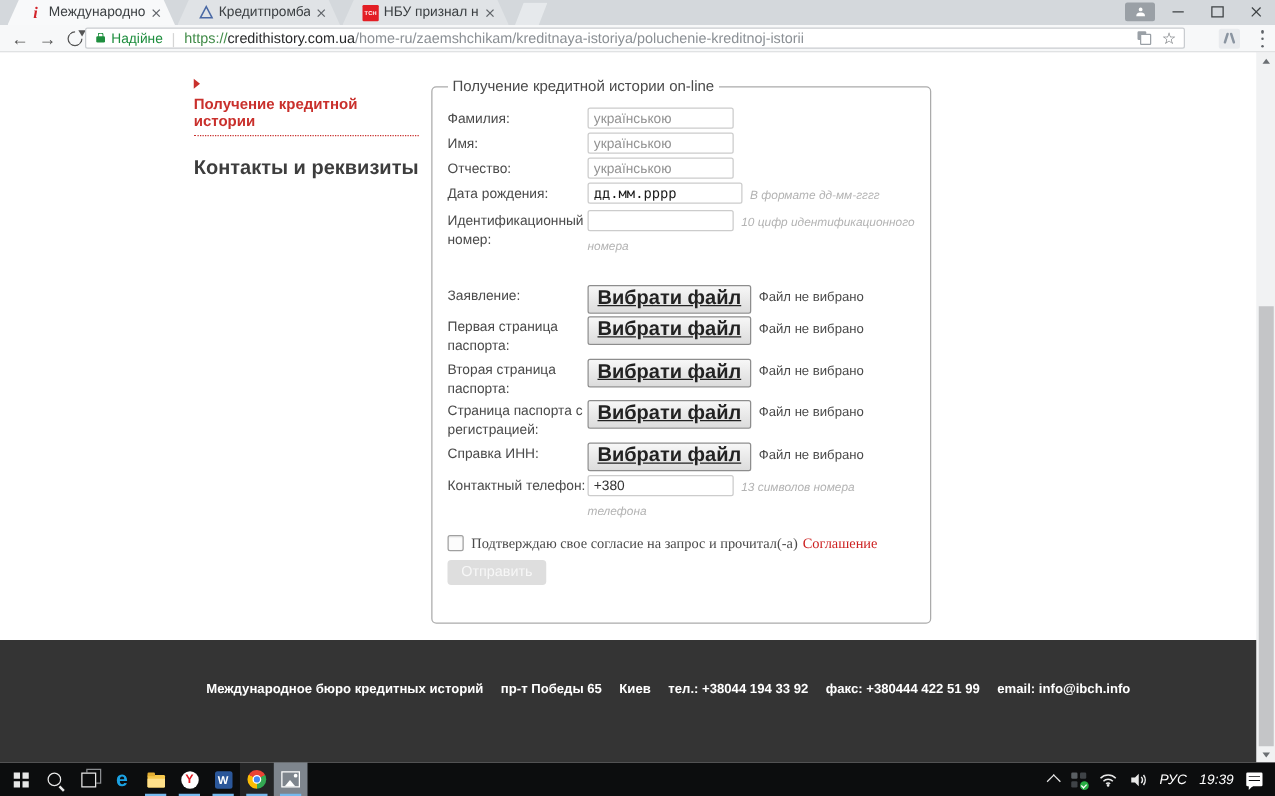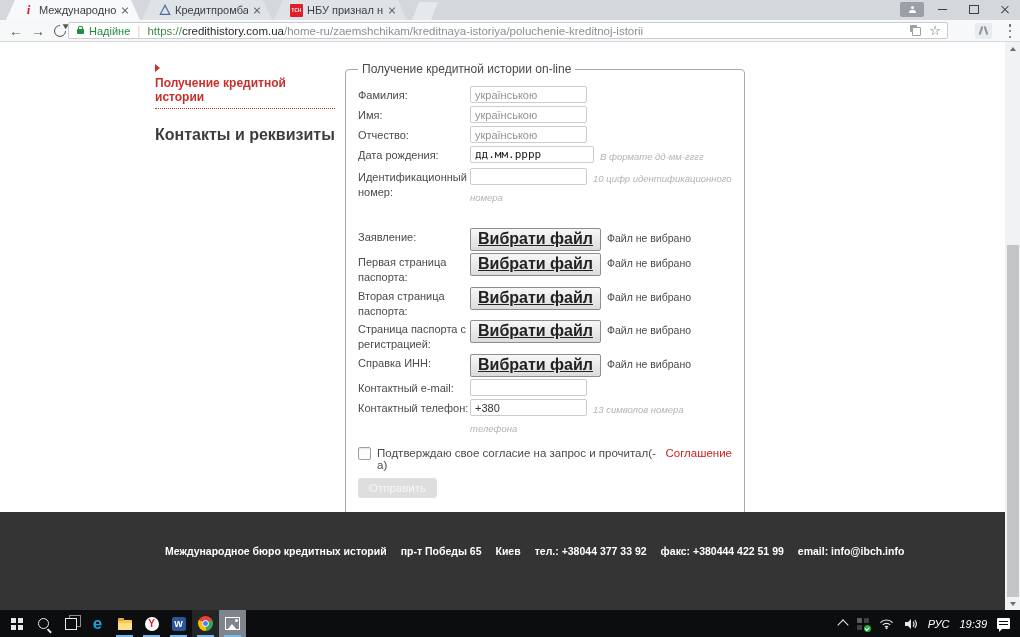--- a/index.html
+++ b/index.html
@@ -81,21 +81,21 @@
             font-family:"Liberation Sans",sans-serif;font-size:11px;color:#333;padding:0 4px;vertical-align:top;}
   input.txt::placeholder{color:#939393;opacity:1;}
   input.date{width:124px;font-family:"DejaVu Sans Mono",monospace;font-size:11px;color:#1a1a1a;}
   .hint{font-style:italic;font-size:9.5px;color:#b3b3b3;margin-left:6px;line-height:17px;}
   .gap-files{height:19px;}
   .filebtn{font-family:"Liberation Sans",sans-serif;font-weight:bold;font-size:16px;color:#222;
            background:linear-gradient(#f7f7f7,#dcdcdc);border:1px solid #8d8d8d;border-radius:2px;
            padding:1px 7px 2px;vertical-align:top;cursor:pointer;text-decoration:underline;}
   .filestatus{font-size:10.5px;color:#4a4a4a;margin-left:6px;}
   .f-row.file{margin-bottom:2px;}
-  .consent{margin-top:10px;display:flex;align-items:flex-start;font-size:11.5px;color:#4a4a4a;}
+  .consent{margin-top:10px;display:flex;align-items:flex-end;font-size:11.5px;color:#4a4a4a;font-family:Liberation Serif, serif;}
   .checkbox{width:11px;height:11px;border:1px solid #a0a0a0;border-radius:2px;background:#fcfcfc;
             box-shadow:inset 0 1px 1px rgba(0,0,0,.08);margin-right:6px;flex:none;cursor:pointer;}
   .consent a{color:#cc1f1f;text-decoration:none;margin-left:4px;cursor:pointer;}
   .submit{margin-top:7px;background:#dedede;color:#f7f7f7;border:none;border-radius:3px;
           font-family:"Liberation Sans",sans-serif;font-size:11.5px;padding:4px 11px;}
 
   
   .footer{position:absolute;top:512px;left:0;width:100%;height:98px;background:#343434;}
   .footer-line{position:absolute;left:165px;top:33px;display:flex;gap:14px;white-space:nowrap;}
   .footer-line span{color:#fff;font-size:10.5px;font-weight:bold;}
@@ -273,44 +273,40 @@
       </div>
       <div class="f-row file">
         <div class="f-label">Страница паспорта с регистрацией:</div>
         <div class="f-ctrl"><button class="filebtn">Вибрати файл</button><span class="filestatus">Файл не вибрано</span></div>
       </div>
       <div class="f-row file">
         <div class="f-label">Справка ИНН:</div>
         <div class="f-ctrl"><button class="filebtn">Вибрати файл</button><span class="filestatus">Файл не вибрано</span></div>
       </div>
 
-      <div class="f-row" style="margin-top:2px;">
-        <div class="f-label">Контактный e-mail:</div>
-        <div class="f-ctrl"><input class="txt" type="text" value="" style=""></div>
-      </div>
       <div class="f-row" style="margin-top:3px;">
         <div class="f-label">Контактный телефон:</div>
         <div class="f-ctrl"><input class="txt" type="text" value="+380" style=""><span class="hint">13 символов номера телефона</span></div>
       </div>
 
       <div class="consent">
         <span class="checkbox"></span>
         <span>Подтверждаю свое согласие на запрос и прочитал(-а)</span>
         <a>Соглашение</a>
       </div>
       <button class="submit" disabled="">Отправить</button>
     </fieldset>
   </div>
 
   <div class="footer">
     <div class="footer-line">
       <span>Международное бюро кредитных историй</span>
       <span>пр-т Победы 65</span>
       <span>Киев</span>
-      <span>тел.: +38044 377 33 92</span>
+      <span>тел.: +38044 194 33 92</span>
       <span>факс: +380444 422 51 99</span>
       <span>email: info@ibch.info</span>
     </div>
   </div>
 
   <div class="scrollbar">
     <div class="sb-btn sb-up">
         <span class="tri-up"></span>
       </div>
     <div class="sb-thumb"></div>

